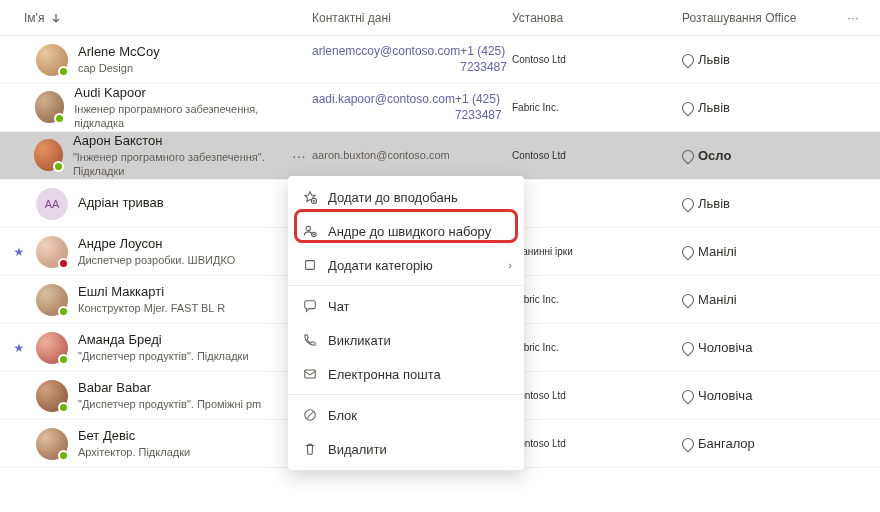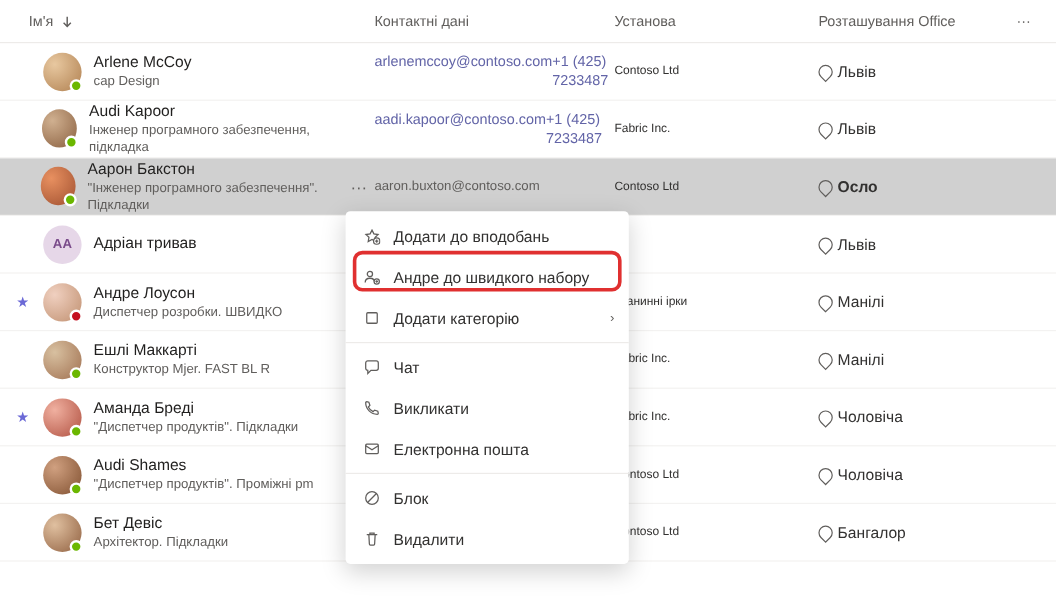--- a/index.html
+++ b/index.html
@@ -12,21 +12,21 @@
   .col-company { width: 160px; }
   .col-location { flex: 1; padding-left: 10px; }
   .col-more { width: 30px; text-align:center; color:#605e5c;}
 
   .row { display: flex; align-items: center; height: 48px; border-bottom: 1px solid #f3f2f1; padding: 0 12px; }
   .row.selected { background: #d0d0d0; }
 
   .name-cell { width: 300px; display: flex; align-items: center; gap: 10px; padding-left: 0; }
   .star { width: 14px; height:14px; display:flex; align-items:center; justify-content:center; }
   .star.filled::before { content: "★"; color:#6b69d6; font-size:12px; }
-  .avatar { width: 32px; height: 32px; border-radius: 50%; position: relative; background: #c8c6c4; display:flex; align-items:center; justify-content:center; font-size:11px; font-weight:700; color:#7a4b8a; }
+  .avatar { width: 32px; height: 32px; border-radius: 50%; position: relative; background: #c8c6c4; display:flex; align-items:center; justify-content:center; font-size:11px; font-weight:400; color:#7a4b8a; }
   .avatar.img1 { background: radial-gradient(circle at 30% 30%, #e8c8a0, #b08050); }
   .avatar.img2 { background: radial-gradient(circle at 30% 30%, #d0b090, #8a6040); }
   .avatar.img3 { background: radial-gradient(circle at 30% 30%, #e89060, #a05030); }
   .avatar.img4 { background: #e6d7e8; }
   .avatar.img5 { background: radial-gradient(circle at 30% 30%, #f0d0c0, #c09070); }
   .avatar.img6 { background: radial-gradient(circle at 30% 30%, #d8c0a0, #a07050); }
   .avatar.img7 { background: radial-gradient(circle at 30% 30%, #f0b0a0, #b05040); }
   .avatar.img8 { background: radial-gradient(circle at 30% 30%, #d0a080, #805030); }
   .avatar.img9 { background: radial-gradient(circle at 30% 30%, #e0c0a0, #906040); }
   .presence { position:absolute; bottom:-1px; right:-1px; width:11px; height:11px; border-radius:50%; border:2px solid #fff; }
@@ -216,21 +216,21 @@
         <span>Чоловіча</span>
       </div>
     </div>
     <div class="row">
       <div class="name-cell" style="width: 280px;">
         <div class="star"></div>
         <div class="avatar img8">
           <div class="presence available"></div>
         </div>
         <div class="name-block">
-          <div class="name-main">Audi Shames</div>
+          <div class="name-main">Babar Babar</div>
           <div class="name-sub">"Диспетчер продуктів". Проміжні pm</div>
         </div>
       </div>
       <div class="row-ellipsis" style="visibility: hidden;"></div>
       <div class="contact-cell"></div>
       <div class="company-cell">Contoso Ltd</div>
       <div class="location-cell">
         <span class="loc-icon"></span>
         <span>Чоловіча</span>
       </div>

